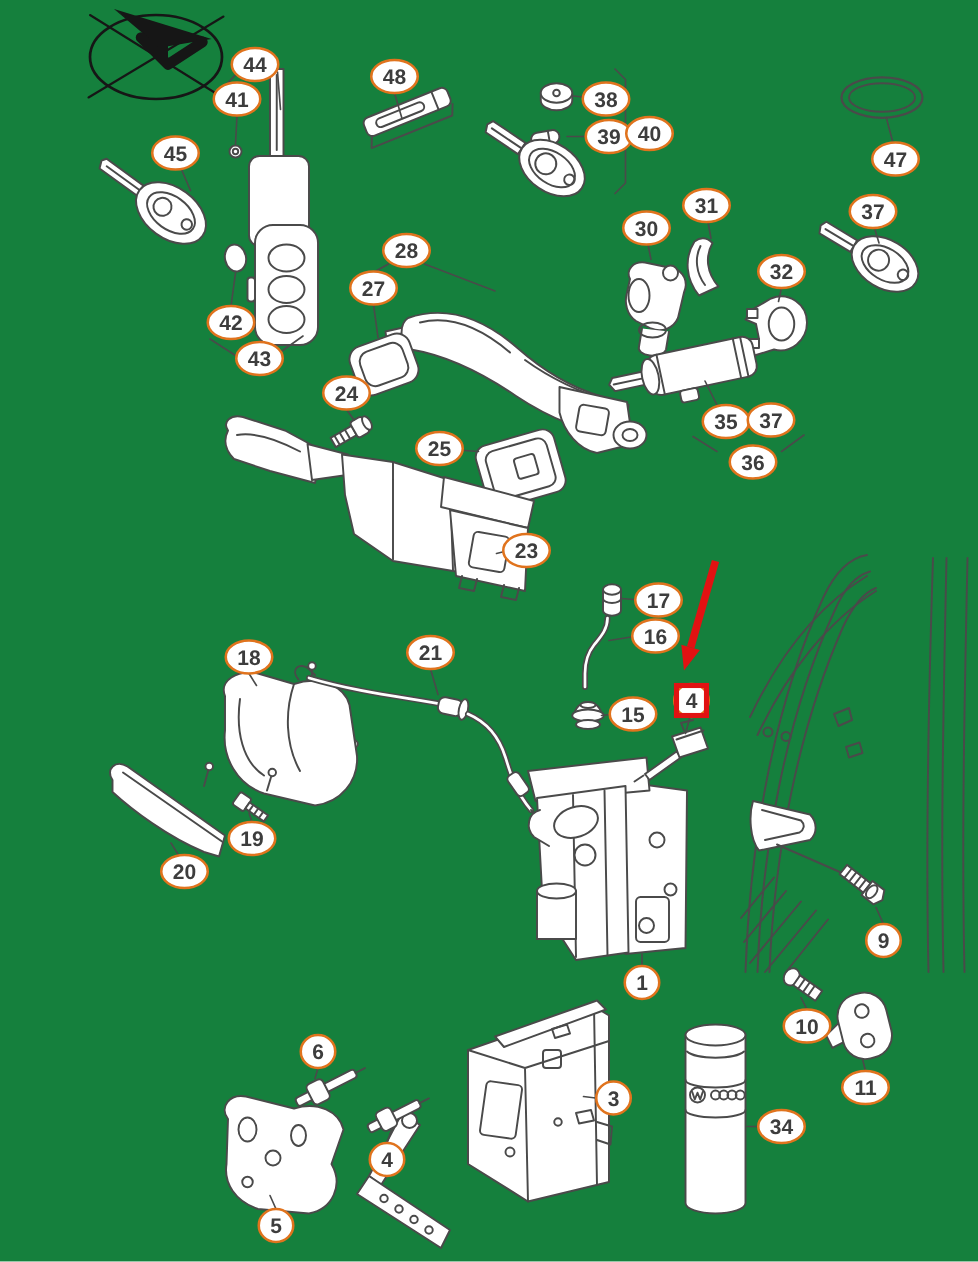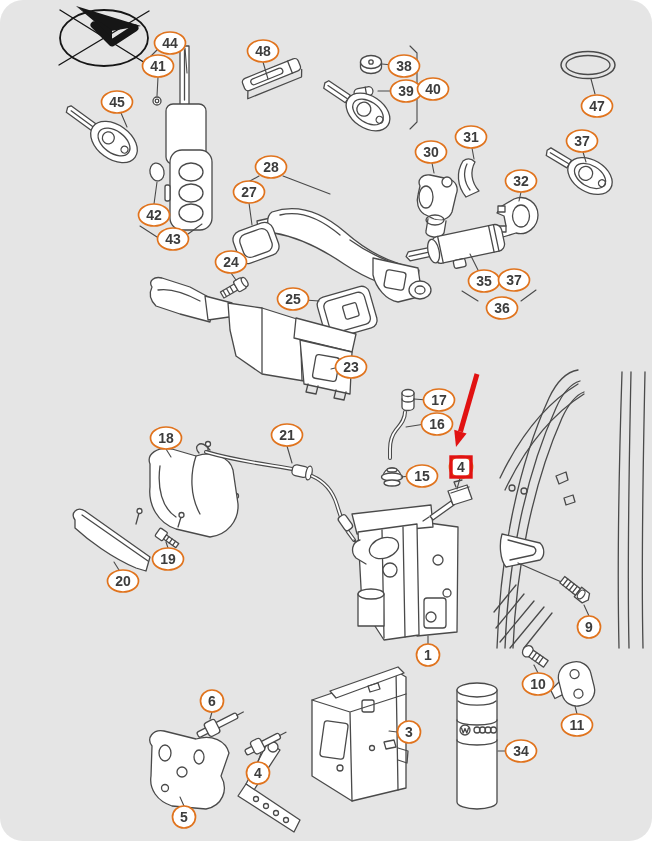--- a/index.html
+++ b/index.html
@@ -1,17 +1,17 @@
 <!DOCTYPE html>
 <html><head>
 <meta charset="utf-8">
 <style>
   html,body{margin:0;padding:0;background:#ffffff;}
-  .stage{position:relative;width:652px;height:841px;background:#e5e5e5;overflow:hidden;
-         font-family:"Liberation Sans",sans-serif;border-radius:23px;}
+  .stage{position:relative;width:652px;height:841px;background:#15803d;overflow:hidden;
+         font-family:"Liberation Sans",sans-serif;}
   svg{position:absolute;left:0;top:0;}
   #callout-layer text{font-family:"Liberation Sans","DejaVu Sans",sans-serif;font-weight:600;font-size:14px;}
   #artwork{stroke-linecap:round;stroke-linejoin:round;}
 </style>
 </head>
 <body>
 
 <div class="stage">
 <svg width="652" height="841" viewBox="0 0 652 841">
 

